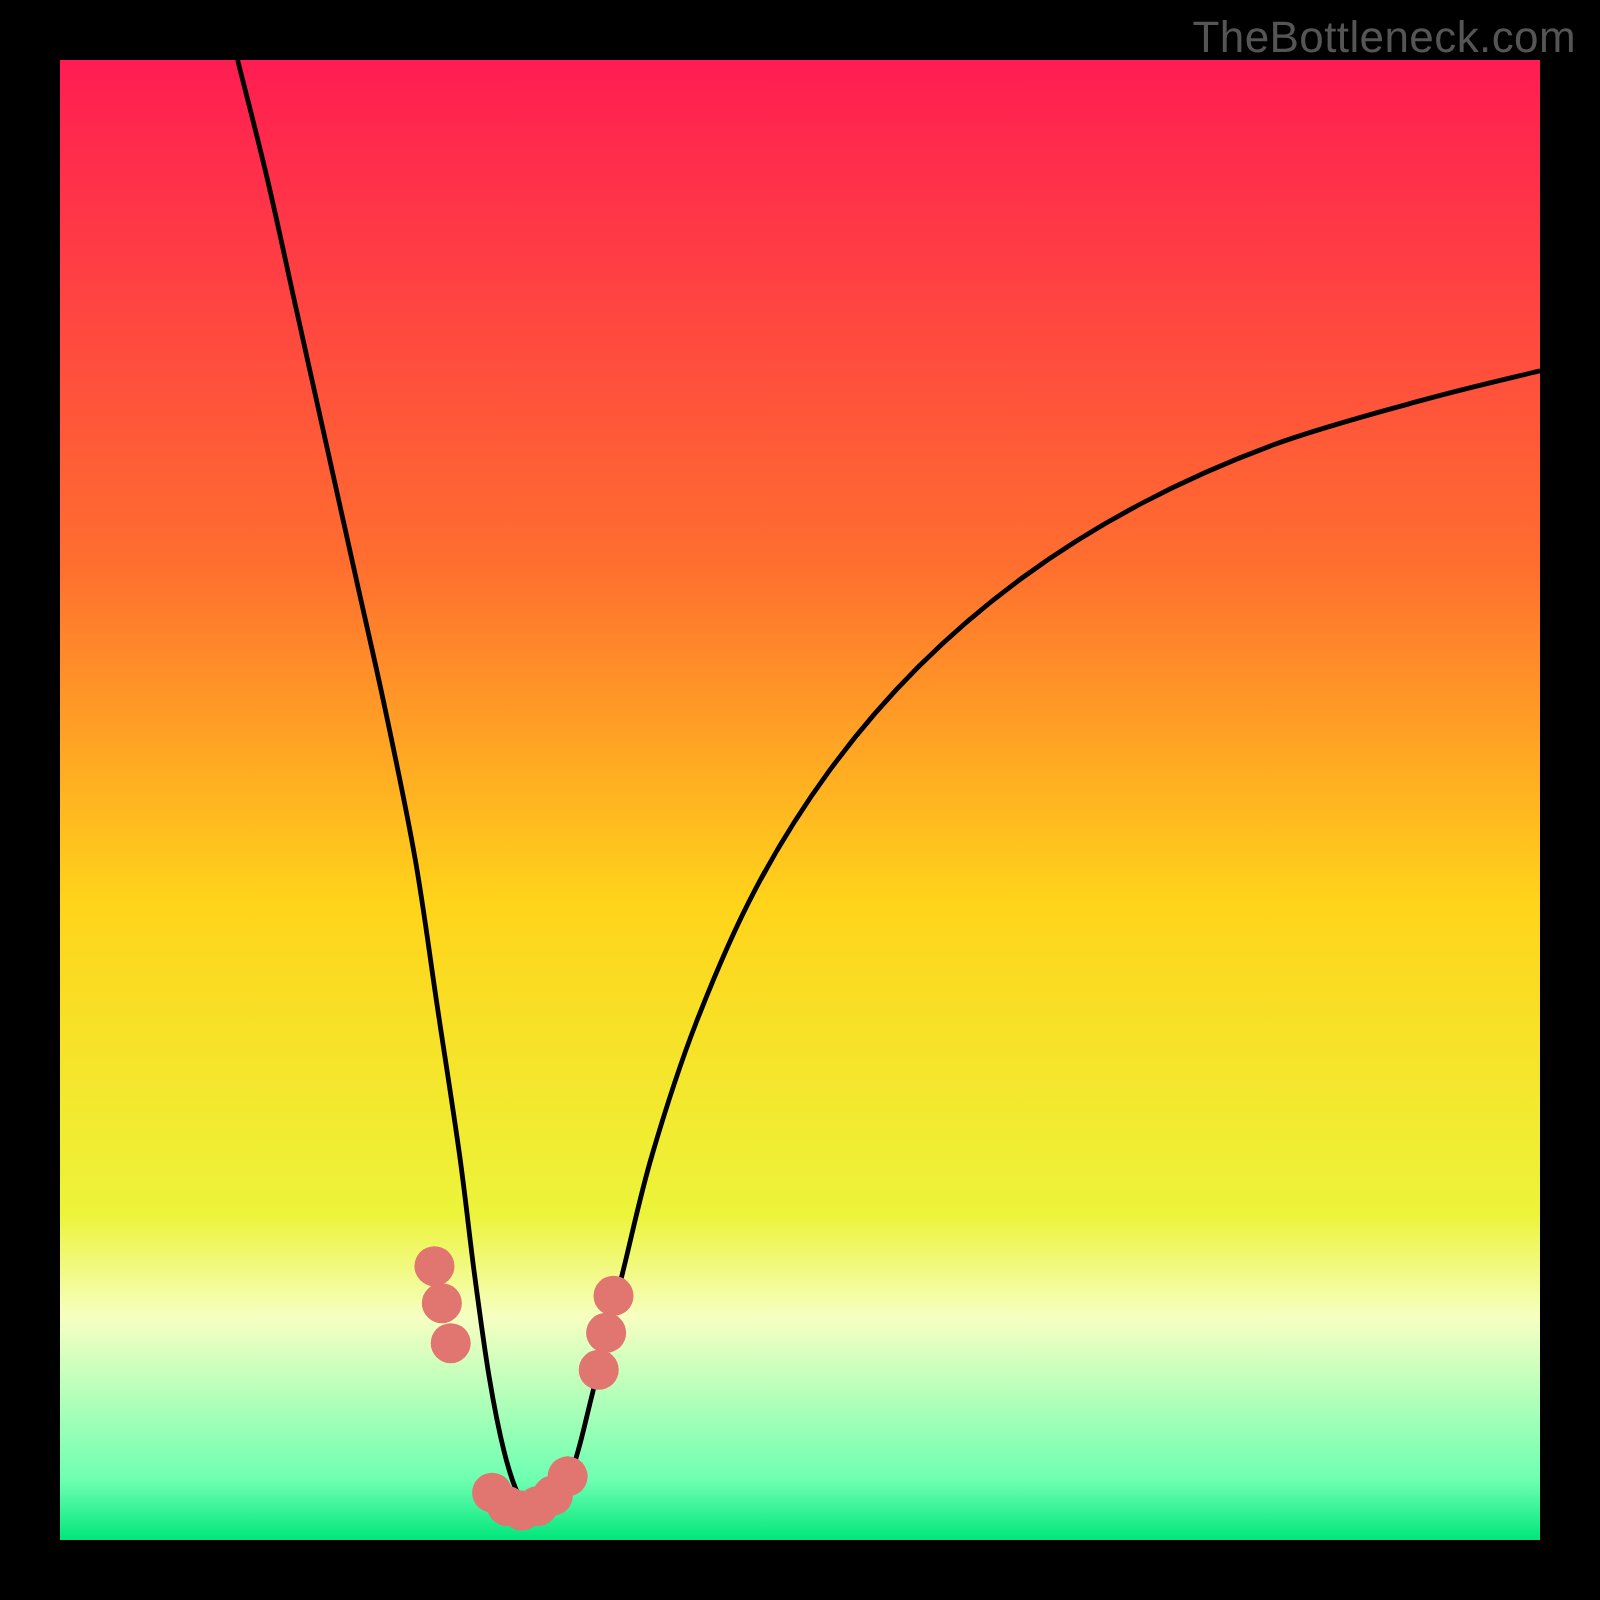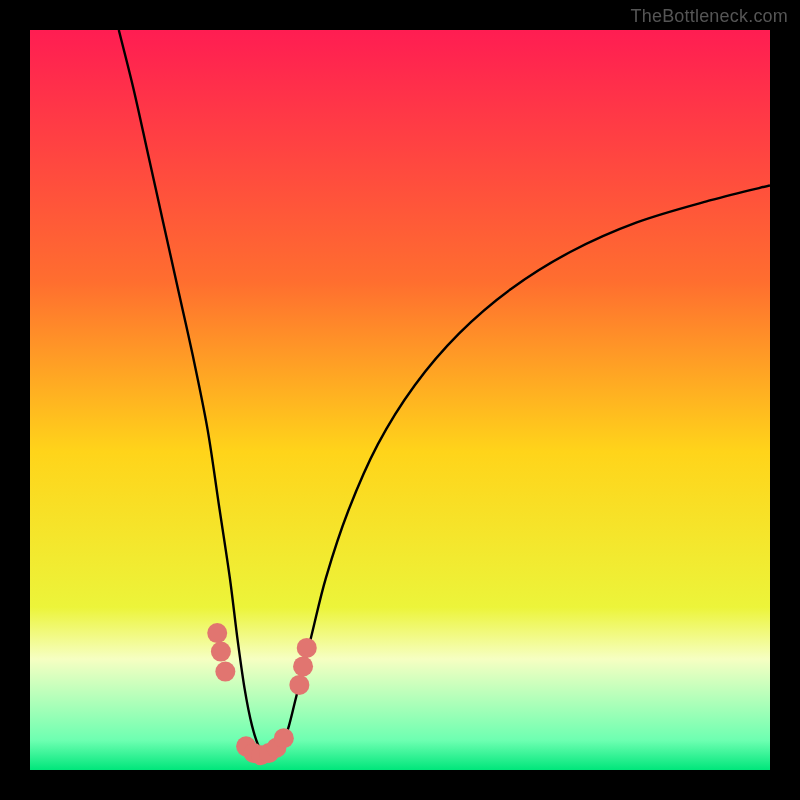--- a/index.html
+++ b/index.html
@@ -31,21 +31,21 @@
     left: 0;
     top: 0;
     width: 740px;
     height: 740px;
   }
   .watermark {
     position: absolute;
     top: 6px;
     right: 12px;
     color: #555;
-    font-size: 18px;
+    font-size: 22px;
     font-weight: 500;
     letter-spacing: 0.2px;
   }
   svg {
     position: absolute;
     left: 0;
     top: 0;
   }
 </style>
 </head>

